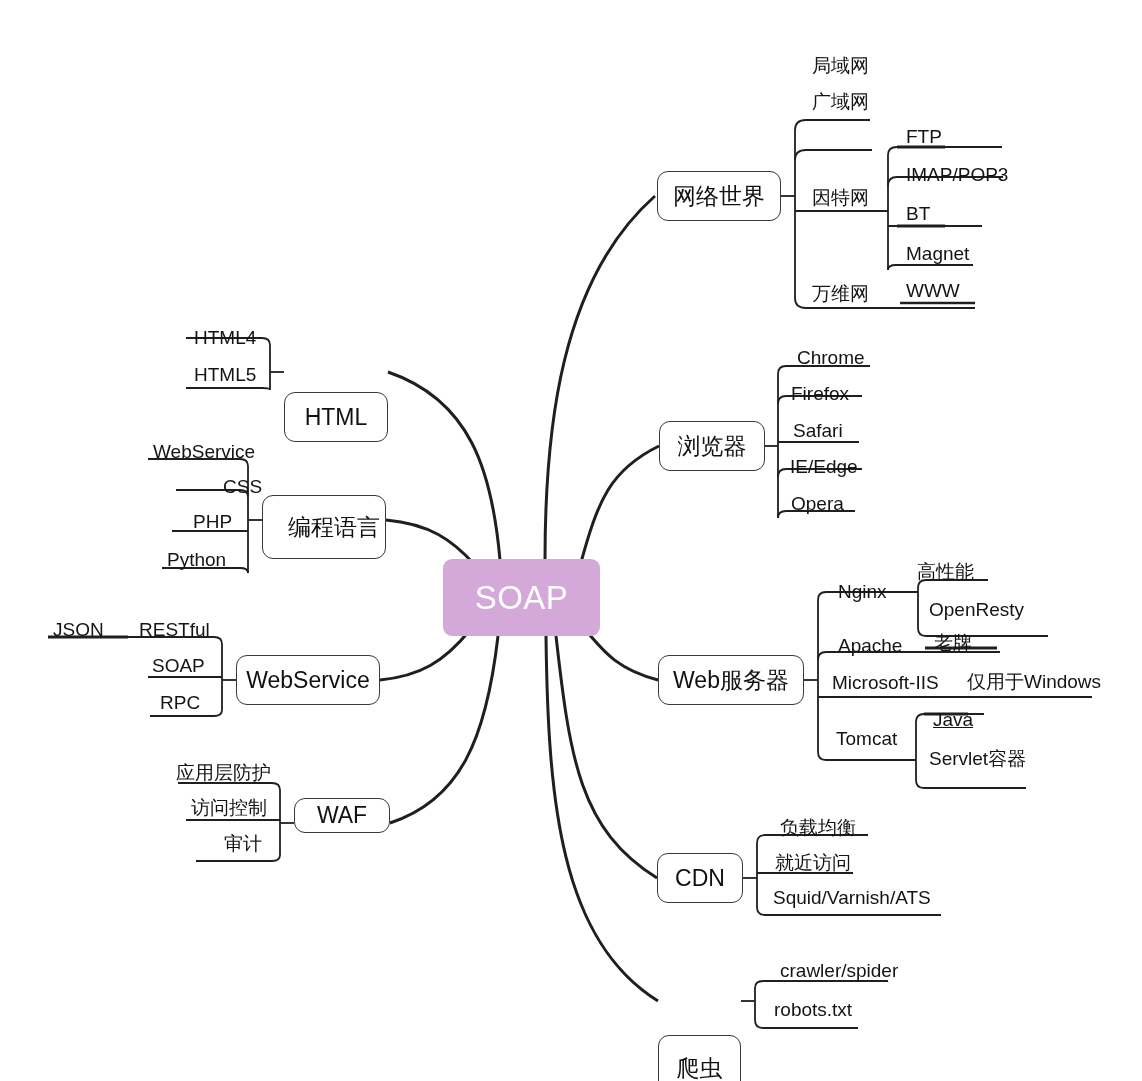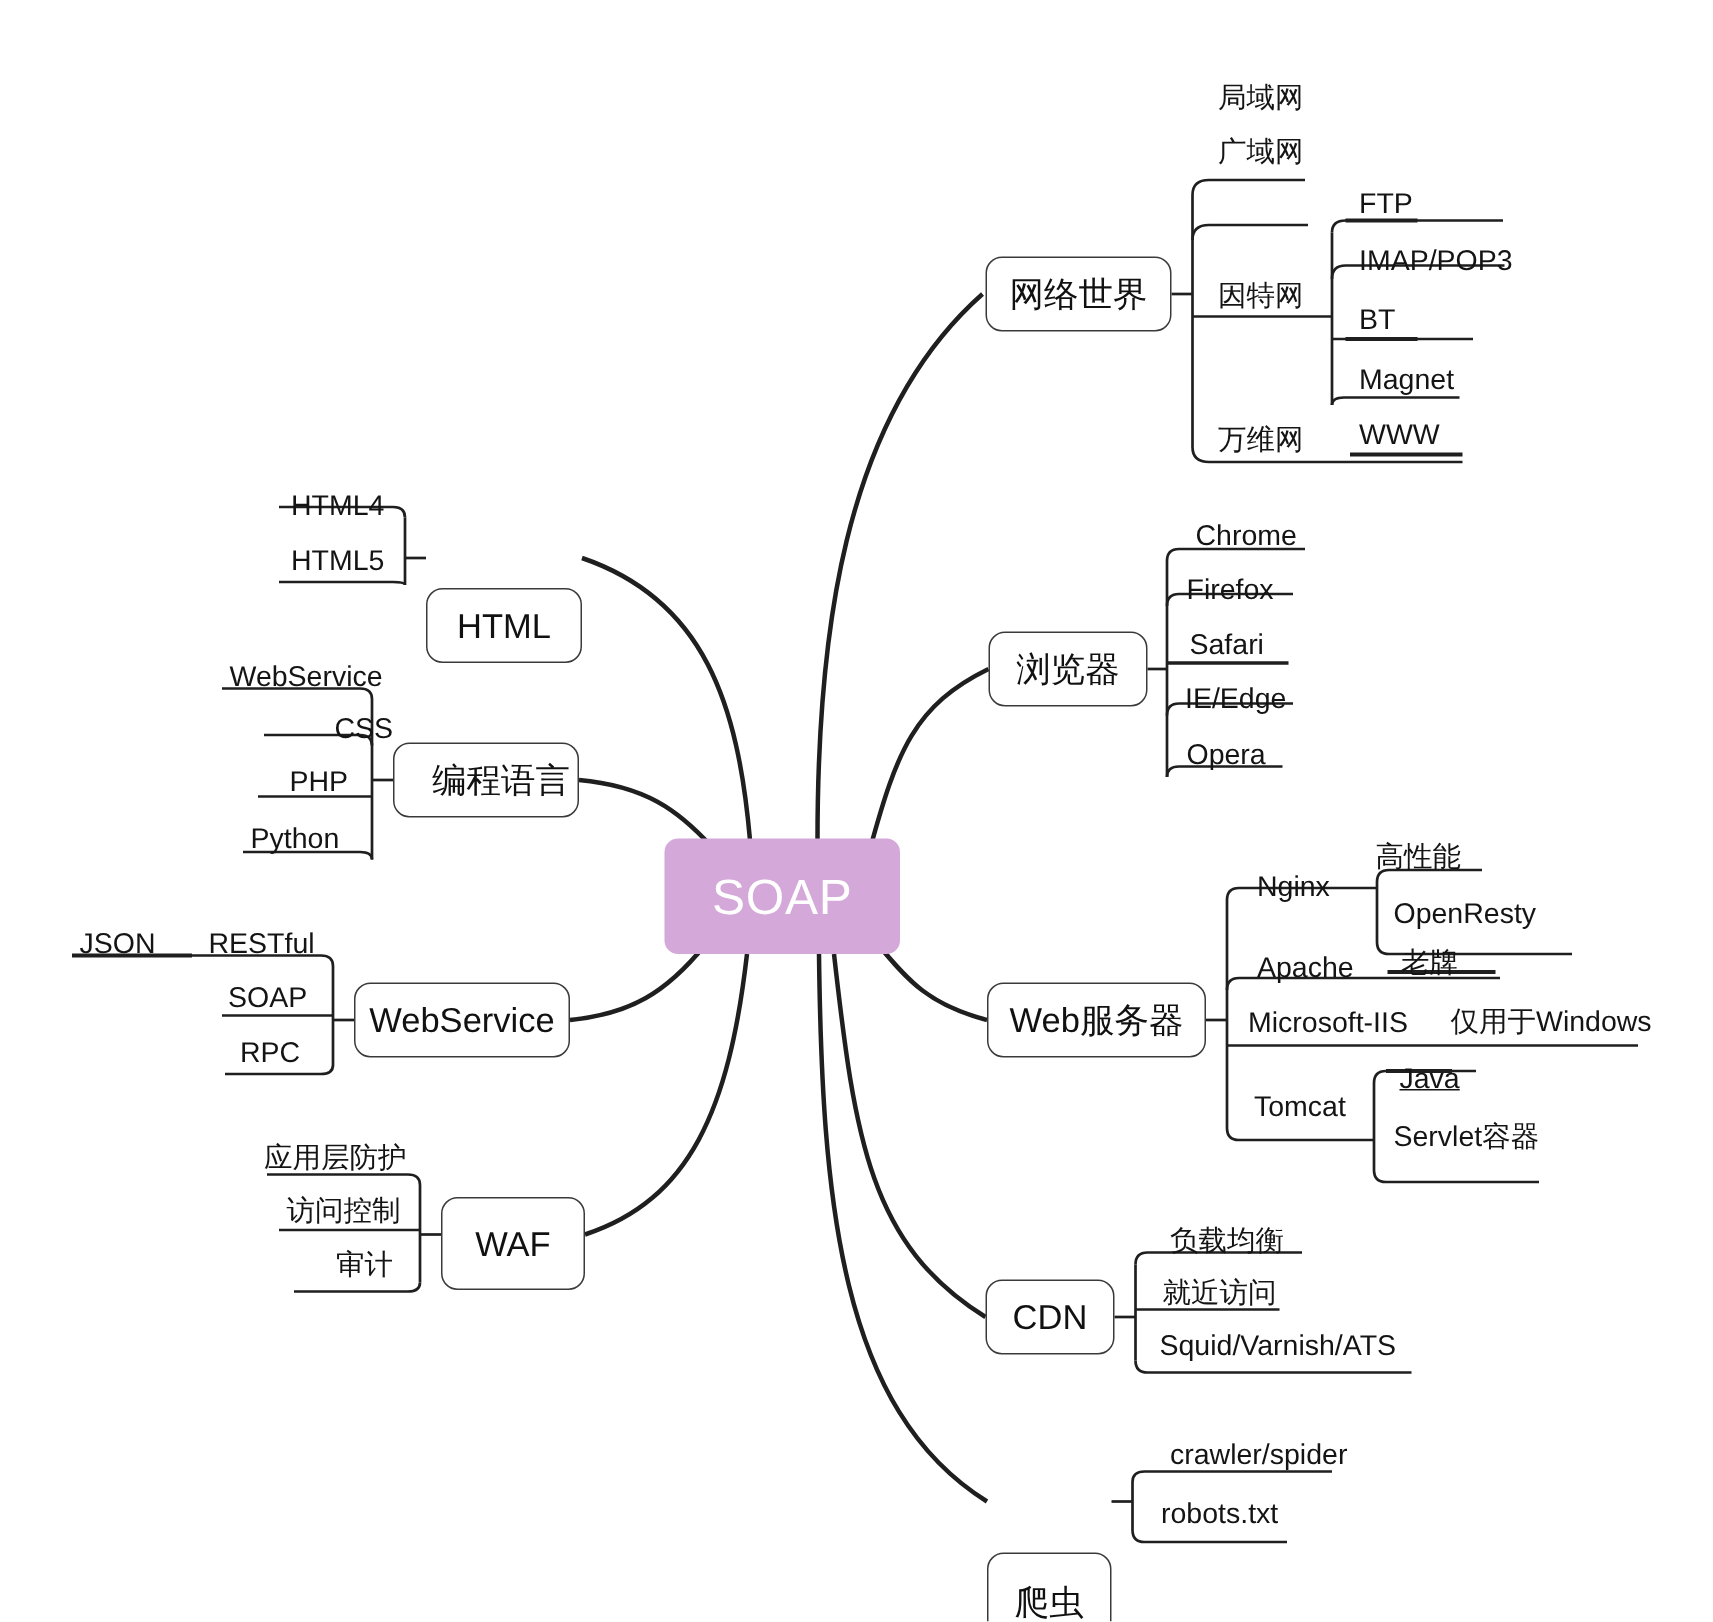--- a/index.html
+++ b/index.html
@@ -200,29 +200,29 @@
   </div>
 
   <div class="node branch-node" style="left:658px; top:1035px; width:83px; height:66px;">
     <span>爬虫</span>
   </div>
 
   <div class="node branch-node" style="left:284px; top:347px; width:104px; height:50px;margin-top:45px;">
     <span>HTML</span>
   </div>
 
-  <div class="node branch-node" style="left:262px; top:495px; width:124px; height:50px;padding-left:20px;">
+  <div class="node branch-node" style="left:262px; top:495px; width:124px; height:64px;padding-left:20px;">
     <span>编程语言</span>
   </div>
 
   <div class="node branch-node" style="left:236px; top:655px; width:144px; height:50px;">
     <span>WebService</span>
   </div>
 
-  <div class="node branch-node" style="left:294px; top:798px; width:96px; height:62px;">
+  <div class="node branch-node" style="left:294px; top:798px; width:96px; height:35px;">
     <span>WAF</span>
   </div>
 
   <div class="leaf cjk" style="left:812px; top:56px;">局域网</div>
   <div class="leaf cjk" style="left:812px; top:92px;">广域网</div>
   <div class="leaf cjk" style="left:812px; top:188px;">因特网</div>
   <div class="leaf cjk" style="left:812px; top:284px;">万维网</div>
 
   <div class="leaf" style="left:906px; top:281px;">WWW</div>
   <div class="leaf" style="left:906px; top:127px;">FTP</div>

